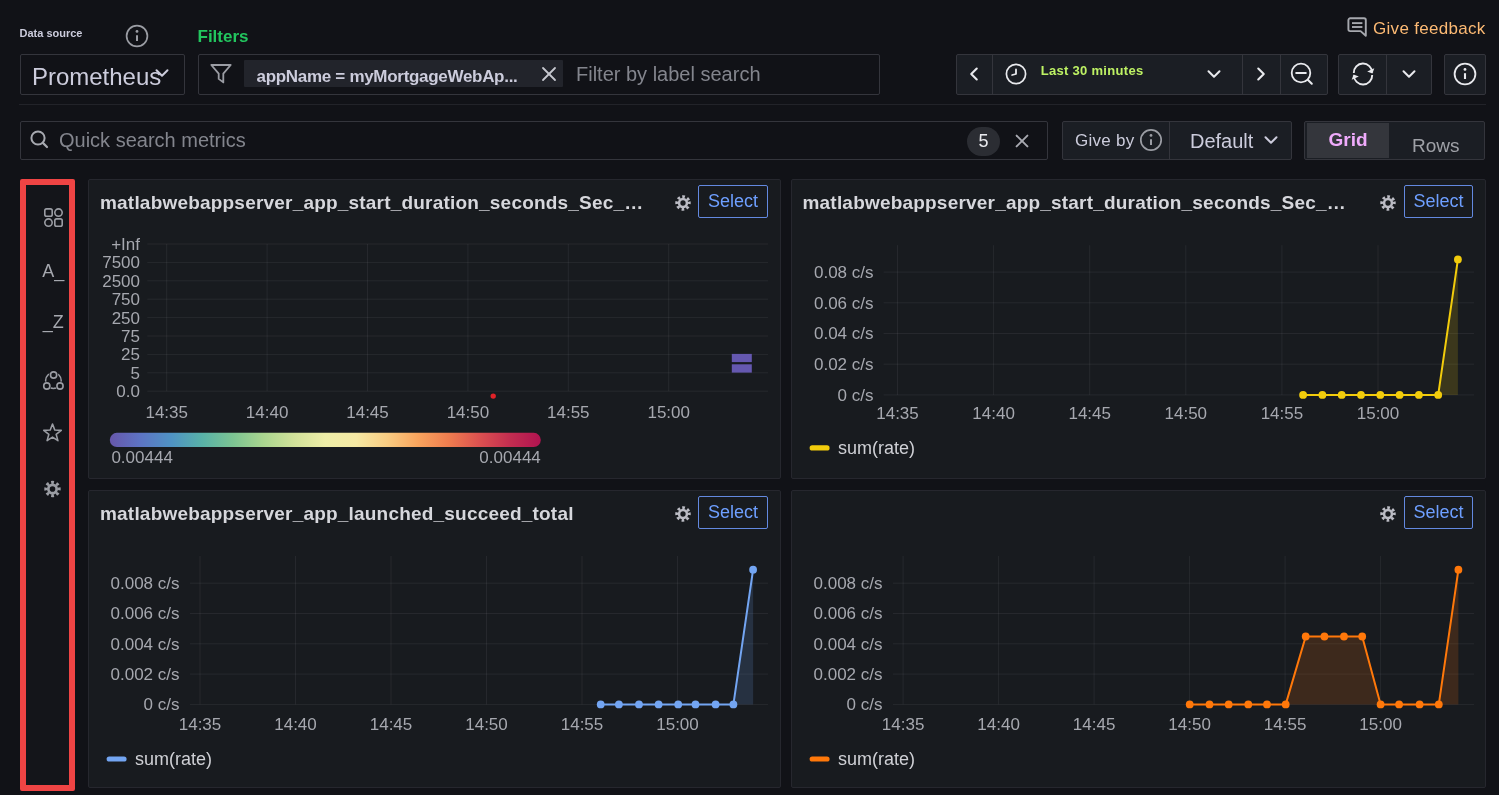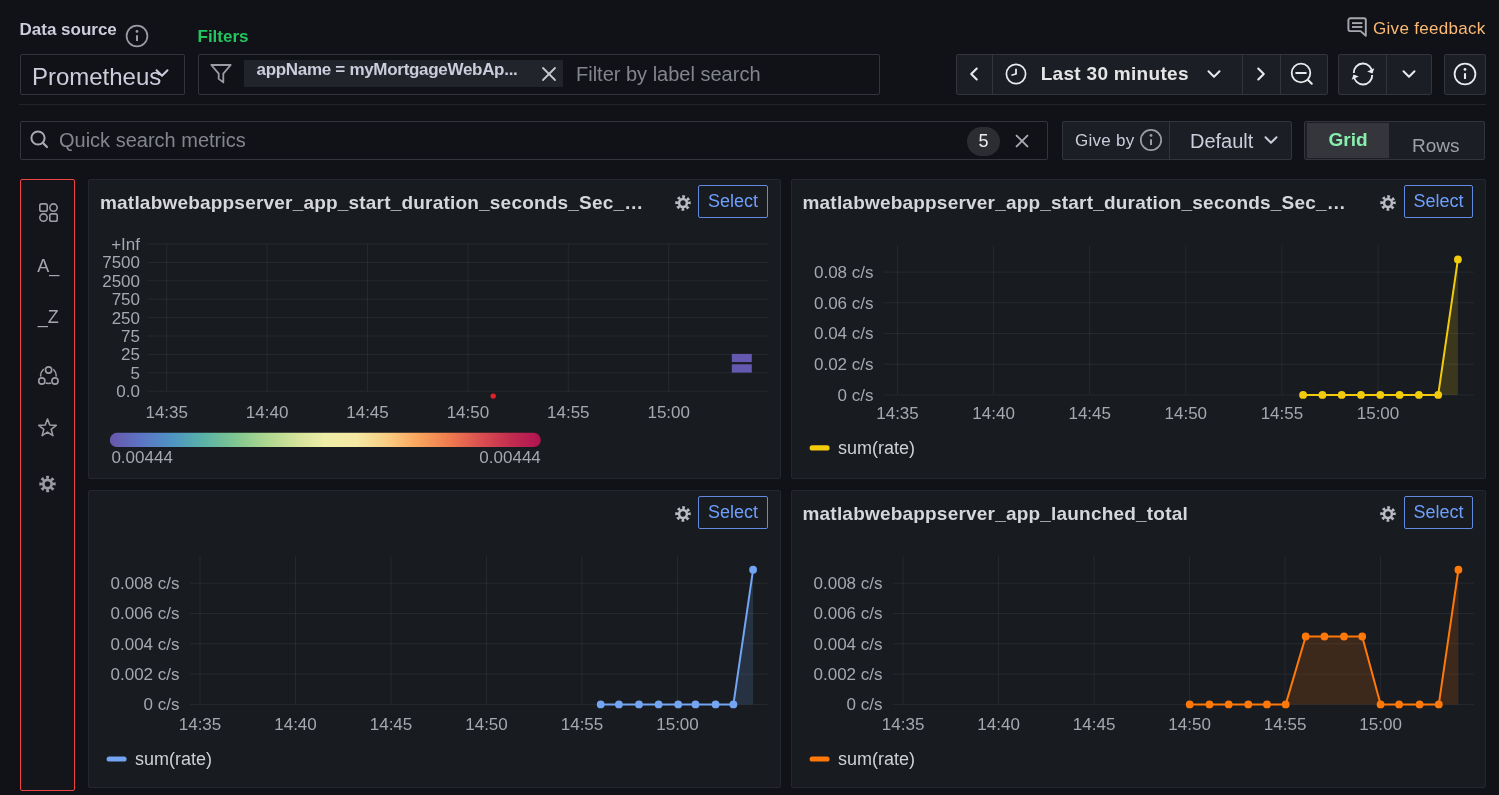--- a/index.html
+++ b/index.html
@@ -82,20 +82,21 @@
       <circle cx="551.0" cy="214.4" r="3.9" fill="#73a5f2"></circle>
       <circle cx="570.6" cy="214.4" r="3.9" fill="#73a5f2"></circle>
       <circle cx="590.2" cy="214.4" r="3.9" fill="#73a5f2"></circle>
       <circle cx="607.5" cy="214.4" r="3.9" fill="#73a5f2"></circle>
       <circle cx="627.6" cy="214.4" r="3.9" fill="#73a5f2"></circle>
       <circle cx="645.4" cy="214.4" r="3.9" fill="#73a5f2"></circle>
       <circle cx="665.1" cy="79.7" r="3.9" fill="#73a5f2"></circle>
       <rect x="18.6" y="266.4" width="20" height="5.2" rx="2.6" fill="#73a5f2"></rect>
       <text x="47" y="275.3" font-family="&quot;Liberation Sans&quot;, sans-serif" font-size="18" fill="#cfd0d5">sum(rate)</text>
     </svg>
+    <div style="position:absolute;left:11px;top:13px;max-width:552px;overflow:hidden;white-space:nowrap;text-overflow:ellipsis;font-size:19px;font-weight:700;color:#d6d7dc;letter-spacing:0.2px;line-height:1">matlabwebappserver_app_launched_succeed_total</div>
     <svg width="26" height="26" viewBox="0 0 26 26" style="position:absolute;left:580.5px;top:9.5px">
       <circle cx="13" cy="13" r="6.27" fill="none" stroke="#bbbcc4" stroke-width="2.94" stroke-dasharray="2.56 2.36" transform="rotate(-13 13 13)"></circle>
       <circle cx="13" cy="13" r="3.92" fill="none" stroke="#bbbcc4" stroke-width="2.55"></circle>
     </svg>
     <div style="position:absolute;right:11.6px;top:4.7px;width:67.9px;height:30.6px;border:1px solid #6389e0;border-radius:2px;color:#6e9fff;font-size:18px;display:flex;align-items:center;justify-content:center">Select</div>
   </div>
 <div style="position:absolute;left:790.5px;top:490.3px;width:695.5px;height:297.5px;background:#181b1f;border:1px solid #26272e;border-radius:2px;box-sizing:border-box">
     <svg width="695.5" height="297.5" viewBox="0 0 695.5 297.5" style="position:absolute;left:-1px;top:-1px">
       <line x1="102" y1="214.4" x2="683" y2="214.4" stroke="rgba(204,204,220,0.08)" stroke-width="1"></line>
       <line x1="102" y1="184.1" x2="683" y2="184.1" stroke="rgba(204,204,220,0.08)" stroke-width="1"></line>
@@ -133,21 +134,20 @@
       <circle cx="553.0" cy="146.5" r="3.9" fill="#ff780a"></circle>
       <circle cx="571.2" cy="146.5" r="3.9" fill="#ff780a"></circle>
       <circle cx="589.6" cy="214.4" r="3.9" fill="#ff780a"></circle>
       <circle cx="608.1" cy="214.4" r="3.9" fill="#ff780a"></circle>
       <circle cx="628.6" cy="214.4" r="3.9" fill="#ff780a"></circle>
       <circle cx="647.8" cy="214.4" r="3.9" fill="#ff780a"></circle>
       <circle cx="667.4" cy="79.7" r="3.9" fill="#ff780a"></circle>
       <rect x="18.6" y="266.4" width="20" height="5.2" rx="2.6" fill="#ff780a"></rect>
       <text x="47" y="275.3" font-family="&quot;Liberation Sans&quot;, sans-serif" font-size="18" fill="#cfd0d5">sum(rate)</text>
     </svg>
-    <div style="position:absolute;left:11px;top:13px;max-width:552px;overflow:hidden;white-space:nowrap;text-overflow:ellipsis;font-size:19px;font-weight:700;color:#d6d7dc;letter-spacing:0.2px;line-height:1">matlabwebappserver_app_launched_total</div>
     <svg width="26" height="26" viewBox="0 0 26 26" style="position:absolute;left:583.5px;top:9.5px">
       <circle cx="13" cy="13" r="6.27" fill="none" stroke="#bbbcc4" stroke-width="2.94" stroke-dasharray="2.56 2.36" transform="rotate(-13 13 13)"></circle>
       <circle cx="13" cy="13" r="3.92" fill="none" stroke="#bbbcc4" stroke-width="2.55"></circle>
     </svg>
     <div style="position:absolute;right:11.6px;top:4.7px;width:67.9px;height:30.6px;border:1px solid #6389e0;border-radius:2px;color:#6e9fff;font-size:18px;display:flex;align-items:center;justify-content:center">Select</div>
   </div>
 <div style="position:absolute;left:88px;top:179.4px;width:692.5px;height:299.5px;background:#181b1f;border:1px solid #26272e;border-radius:2px;box-sizing:border-box">
     <svg width="692.5" height="299.5" viewBox="0 0 692.5 299.5" style="position:absolute;left:-1px;top:-1px">
       <line x1="59.3" y1="65.0" x2="680" y2="65.0" stroke="rgba(204,204,220,0.08)" stroke-width="1"></line>
       <text x="52" y="70.9" font-family="&quot;Liberation Sans&quot;, sans-serif" font-size="17" fill="#a6a8af" text-anchor="end">+Inf</text>
@@ -205,57 +205,57 @@
       <text x="23.4" y="283.6" font-family="&quot;Liberation Sans&quot;, sans-serif" font-size="17" fill="#a6a8af">0.00444</text>
       <text x="452.8" y="283.6" font-family="&quot;Liberation Sans&quot;, sans-serif" font-size="17" fill="#a6a8af" text-anchor="end">0.00444</text>
     </svg>
     <div style="position:absolute;left:11px;top:13px;max-width:552px;overflow:hidden;white-space:nowrap;text-overflow:ellipsis;font-size:19px;font-weight:700;color:#d6d7dc;letter-spacing:0.2px;line-height:1">matlabwebappserver_app_start_duration_seconds_Sec_…</div>
     <svg width="26" height="26" viewBox="0 0 26 26" style="position:absolute;left:580.5px;top:9.5px">
       <circle cx="13" cy="13" r="6.27" fill="none" stroke="#bbbcc4" stroke-width="2.94" stroke-dasharray="2.56 2.36" transform="rotate(-13 13 13)"></circle>
       <circle cx="13" cy="13" r="3.92" fill="none" stroke="#bbbcc4" stroke-width="2.55"></circle>
     </svg>
     <div style="position:absolute;right:11.6px;top:4.7px;width:67.9px;height:30.6px;border:1px solid #6389e0;border-radius:2px;color:#6e9fff;font-size:18px;display:flex;align-items:center;justify-content:center">Select</div>
   </div>
-<div style="position:absolute;left:19.5px;top:179.4px;width:55.5px;height:611.6px;background:#14151a;border:1px solid #ef4444;border-radius:2px;box-sizing:border-box">
+<div style="position:absolute;left:19.5px;top:179.4px;width:55.5px;height:611.6px;background:#14151a;border:6px solid #ef4444;border-radius:2px;box-sizing:border-box">
     <svg width="56" height="340" viewBox="0 0 56 340" style="position:absolute;left:-1px;top:-1px">
       <rect x="19.8" y="24.9" width="7.4" height="7.4" rx="1.8" fill="none" stroke="#9b9da4" stroke-width="1.6"></rect>
       <rect x="29.8" y="34.9" width="7.4" height="7.4" rx="1.8" fill="none" stroke="#9b9da4" stroke-width="1.6"></rect>
       <circle cx="33.5" cy="28.6" r="3.7" fill="none" stroke="#9b9da4" stroke-width="1.6"></circle>
       <circle cx="23.5" cy="38.6" r="3.7" fill="none" stroke="#9b9da4" stroke-width="1.6"></circle>
       <text x="28.2" y="93.3" font-family="&quot;Liberation Sans&quot;, sans-serif" font-size="18" fill="#a6a8af" text-anchor="middle">A_</text>
       <text x="28.2" y="143.8" font-family="&quot;Liberation Sans&quot;, sans-serif" font-size="18" fill="#a6a8af" text-anchor="middle">_Z</text>
       <circle cx="28.4" cy="196.6" r="7.8" fill="none" stroke="#9b9da4" stroke-width="1.5"></circle>
       <circle cx="28.599999999999998" cy="191.0" r="4.6" fill="#14151a" stroke="none"></circle>
       <circle cx="28.599999999999998" cy="191.0" r="3.1" fill="none" stroke="#9b9da4" stroke-width="1.6"></circle>
       <circle cx="21.799999999999997" cy="202.0" r="4.6" fill="#14151a" stroke="none"></circle>
       <circle cx="21.799999999999997" cy="202.0" r="3.1" fill="none" stroke="#9b9da4" stroke-width="1.6"></circle>
       <circle cx="35.0" cy="202.0" r="4.6" fill="#14151a" stroke="none"></circle>
       <circle cx="35.0" cy="202.0" r="3.1" fill="none" stroke="#9b9da4" stroke-width="1.6"></circle>
       <polygon points="27.50,240.00 29.77,246.07 36.25,246.36 31.17,250.39 32.91,256.64 27.50,253.06 22.09,256.64 23.83,250.39 18.75,246.36 25.23,246.07" fill="none" stroke="#9b9da4" stroke-width="1.6" stroke-linejoin="round"></polygon>
       <circle cx="27.5" cy="305.0" r="6.66" fill="none" stroke="#9b9da4" stroke-width="3.12" stroke-dasharray="2.72 2.51" transform="rotate(-13 27.5 305.0)"></circle>
       <circle cx="27.5" cy="305.0" r="4.16" fill="none" stroke="#9b9da4" stroke-width="2.70"></circle>
     </svg>
   </div>
-<div style="position:absolute;left:19.5px;top:20px;font-size:17px;font-weight:700;color:#ccccdc;line-height:1.2">Data source</div>
+<div style="position:absolute;left:19.5px;top:27px;font-size:11px;font-weight:700;color:#ccccdc;line-height:1.2">Data source</div>
 <svg width="24" height="24" viewBox="0 0 24 24" style="position:absolute;left:125px;top:23.5px">
     <circle cx="12" cy="12" r="10.4" fill="none" stroke="#9b9da4" stroke-width="1.7"></circle>
     <line x1="12" y1="11.2" x2="12" y2="17.0" stroke="#9b9da4" stroke-width="2.0"></line>
     <circle cx="12" cy="7.4" r="1.4" fill="#9b9da4"></circle>
   </svg>
 <div style="position:absolute;left:197.5px;top:26.5px;font-size:17px;font-weight:700;color:#22c55e;line-height:1.2">Filters</div>
 <div style="position:absolute;left:19.5px;top:53.5px;width:165.5px;height:41px;border:1px solid #34353c;border-radius:2px;box-sizing:border-box"></div>
 <div style="position:absolute;left:31.9px;top:61px;font-size:24px;color:#ccccdc;line-height:1.3">Prometheus</div>
 <svg width="18" height="18" viewBox="0 0 18 18" style="position:absolute;left:153px;top:65px">
     <polyline points="3.5,5.25 9,10.75 14.5,5.25" fill="none" stroke="#ccccdc" stroke-width="2" stroke-linecap="round" stroke-linejoin="round"></polyline>
   </svg>
 <div style="position:absolute;left:197.5px;top:53.5px;width:682px;height:41px;border:1px solid #34353c;border-radius:2px;box-sizing:border-box"></div>
 <svg width="26" height="26" viewBox="0 0 26 26" style="position:absolute;left:208px;top:61px">
     <path d="M 3.3000000000000007 4 h 19.4 l -7.4 8.6 v 8.8 l -4.6 -3.5 v -5.3 z" fill="none" stroke="#9b9da4" stroke-width="1.8" stroke-linejoin="round"></path>
   </svg>
-<div style="position:absolute;left:244px;top:60.3px;width:318.5px;height:26.5px;background:#22242b;border-radius:1px;box-sizing:border-box;display:flex;align-items:flex-start">
+<div style="position:absolute;left:244px;top:60.3px;width:318.5px;height:26.5px;background:#22242b;border-radius:1px;box-sizing:border-box;display:flex;align-items:flex-end">
     <span style="margin-left:12.5px;font-size:17px;font-weight:700;letter-spacing:-0.3px;color:#ccccdc">appName = myMortgageWebAp...</span>
   </div>
 <svg width="20" height="20" viewBox="0 0 20 20" style="position:absolute;left:538.5px;top:63.5px">
     <line x1="4.0" y1="4.0" x2="16.0" y2="16.0" stroke="#c6c7ce" stroke-width="1.8" stroke-linecap="round"></line>
     <line x1="4.0" y1="16.0" x2="16.0" y2="4.0" stroke="#c6c7ce" stroke-width="1.8" stroke-linecap="round"></line>
   </svg>
 <div style="position:absolute;left:576px;top:62px;font-size:20px;color:#83858d;line-height:1.2">Filter by label search</div>
 <svg width="22" height="22" viewBox="0 0 22 22" style="position:absolute;left:1347px;top:17px">
     <path d="M 3.1999999999999993 1.3000000000000007 H 17.0 A 1.8 1.8 0 0 1 18.799999999999997 3.0999999999999996 V 18.7 L 13.6 14.1 H 3.1999999999999993 A 1.8 1.8 0 0 1 1.3999999999999986 12.3 V 3.0999999999999996 A 1.8 1.8 0 0 1 3.1999999999999993 1.3000000000000007 Z" fill="none" stroke="#a6a8ae" stroke-width="1.9" stroke-linejoin="round"></path>
     <line x1="4.999999999999999" y1="6.1" x2="15.399999999999999" y2="6.1" stroke="#a6a8ae" stroke-width="1.9"></line>
@@ -266,21 +266,21 @@
 <div style="position:absolute;left:992.2px;top:54px;width:1px;height:40px;background:#34353c"></div>
 <div style="position:absolute;left:1242.1px;top:54px;width:1px;height:40px;background:#34353c"></div>
 <div style="position:absolute;left:1280.2px;top:54px;width:1px;height:40px;background:#34353c"></div>
 <svg width="22" height="22" viewBox="0 0 22 22" style="position:absolute;left:964px;top:63px">
     <polyline points="12.75,5.5 7.25,11 12.75,16.5" fill="none" stroke="#e9eaee" stroke-width="2.1" stroke-linecap="round" stroke-linejoin="round"></polyline>
   </svg>
 <svg width="24" height="24" viewBox="0 0 24 24" style="position:absolute;left:1004px;top:62px">
     <circle cx="12" cy="12" r="9.6" fill="none" stroke="#e9eaee" stroke-width="1.7"></circle>
     <polyline points="12,7.4 12,12 8.1,13.0" fill="none" stroke="#e9eaee" stroke-width="1.8" stroke-linecap="round" stroke-linejoin="round"></polyline>
   </svg>
-<div style="position:absolute;left:1040.7px;top:64px;font-size:19px;font-weight:700;color:#e5e5e5;letter-spacing:0.3px;line-height:1.1">Last 30 minutes</div>
+<div style="position:absolute;left:1040.7px;top:64px;font-size:13px;font-weight:700;color:#bef264;letter-spacing:0.3px;line-height:1.1">Last 30 minutes</div>
 <svg width="18" height="18" viewBox="0 0 18 18" style="position:absolute;left:1205px;top:65.5px">
     <polyline points="3.5,5.25 9,10.75 14.5,5.25" fill="none" stroke="#e9eaee" stroke-width="2" stroke-linecap="round" stroke-linejoin="round"></polyline>
   </svg>
 <svg width="22" height="22" viewBox="0 0 22 22" style="position:absolute;left:1251px;top:63px">
     <polyline points="7.25,5.5 12.75,11 7.25,16.5" fill="none" stroke="#e9eaee" stroke-width="2.1" stroke-linecap="round" stroke-linejoin="round"></polyline>
   </svg>
 <svg width="28" height="28" viewBox="0 0 28 28" style="position:absolute;left:1288px;top:60px">
     <circle cx="13.0" cy="13.0" r="9.3" fill="none" stroke="#e9eaee" stroke-width="1.8"></circle>
     <line x1="19.8" y1="19.8" x2="23.799999999999997" y2="23.799999999999997" stroke="#e9eaee" stroke-width="2" stroke-linecap="round"></line>
     <line x1="8.1" y1="13.0" x2="17.9" y2="13.0" stroke="#e9eaee" stroke-width="1.8" stroke-linecap="round"></line>
@@ -319,14 +319,14 @@
 <svg width="24" height="24" viewBox="0 0 24 24" style="position:absolute;left:1139px;top:128px">
     <circle cx="12" cy="12" r="10.2" fill="none" stroke="#9b9da4" stroke-width="1.7"></circle>
     <line x1="12" y1="11.2" x2="12" y2="17.0" stroke="#9b9da4" stroke-width="2.0"></line>
     <circle cx="12" cy="7.4" r="1.4" fill="#9b9da4"></circle>
   </svg>
 <div style="position:absolute;left:1190px;top:128px;font-size:20px;color:#ccccdc;line-height:1.3">Default</div>
 <svg width="18" height="18" viewBox="0 0 18 18" style="position:absolute;left:1262px;top:132px">
     <polyline points="3.5,5.25 9,10.75 14.5,5.25" fill="none" stroke="#ccccdc" stroke-width="2" stroke-linecap="round" stroke-linejoin="round"></polyline>
   </svg>
 <div style="position:absolute;left:1304px;top:120.5px;width:181px;height:39.5px;background:#1b1e24;border:1px solid #34353c;border-radius:2px;box-sizing:border-box"></div>
-<div style="position:absolute;left:1306.7px;top:123px;width:82.6px;height:34.5px;background:#34363c;color:#86efac;font-size:19px;font-weight:700;display:flex;align-items:center;justify-content:center">Grid</div>
+<div style="position:absolute;left:1306.7px;top:123px;width:82.6px;height:34.5px;background:#34363c;color:#f0abfc;font-size:19px;font-weight:700;display:flex;align-items:center;justify-content:center">Grid</div>
 <div style="position:absolute;left:1389.3px;top:123px;width:93px;height:45px;color:#9fa1a7;font-size:19px;display:flex;align-items:center;justify-content:center">Rows</div>
 <div style="position:absolute;left:19px;top:104px;width:1467px;height:1px;background:#222329"></div>
 </body></html>

